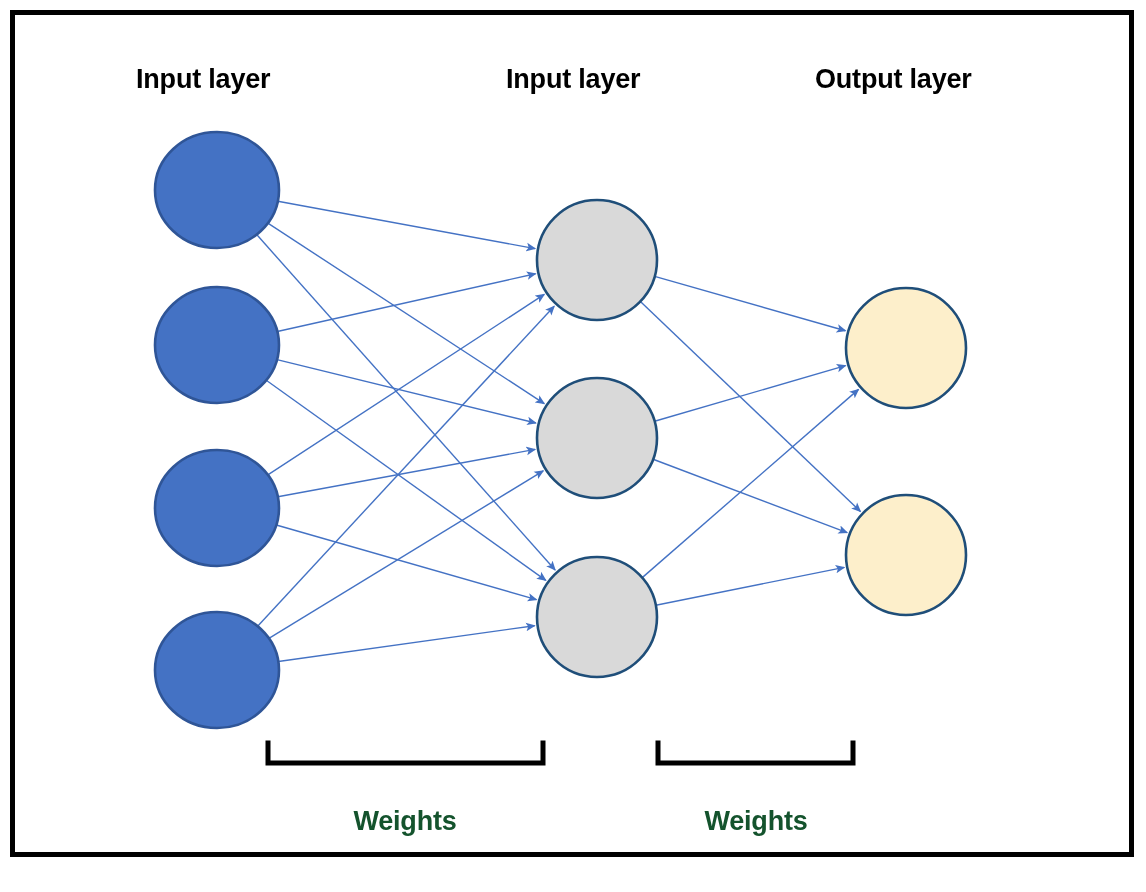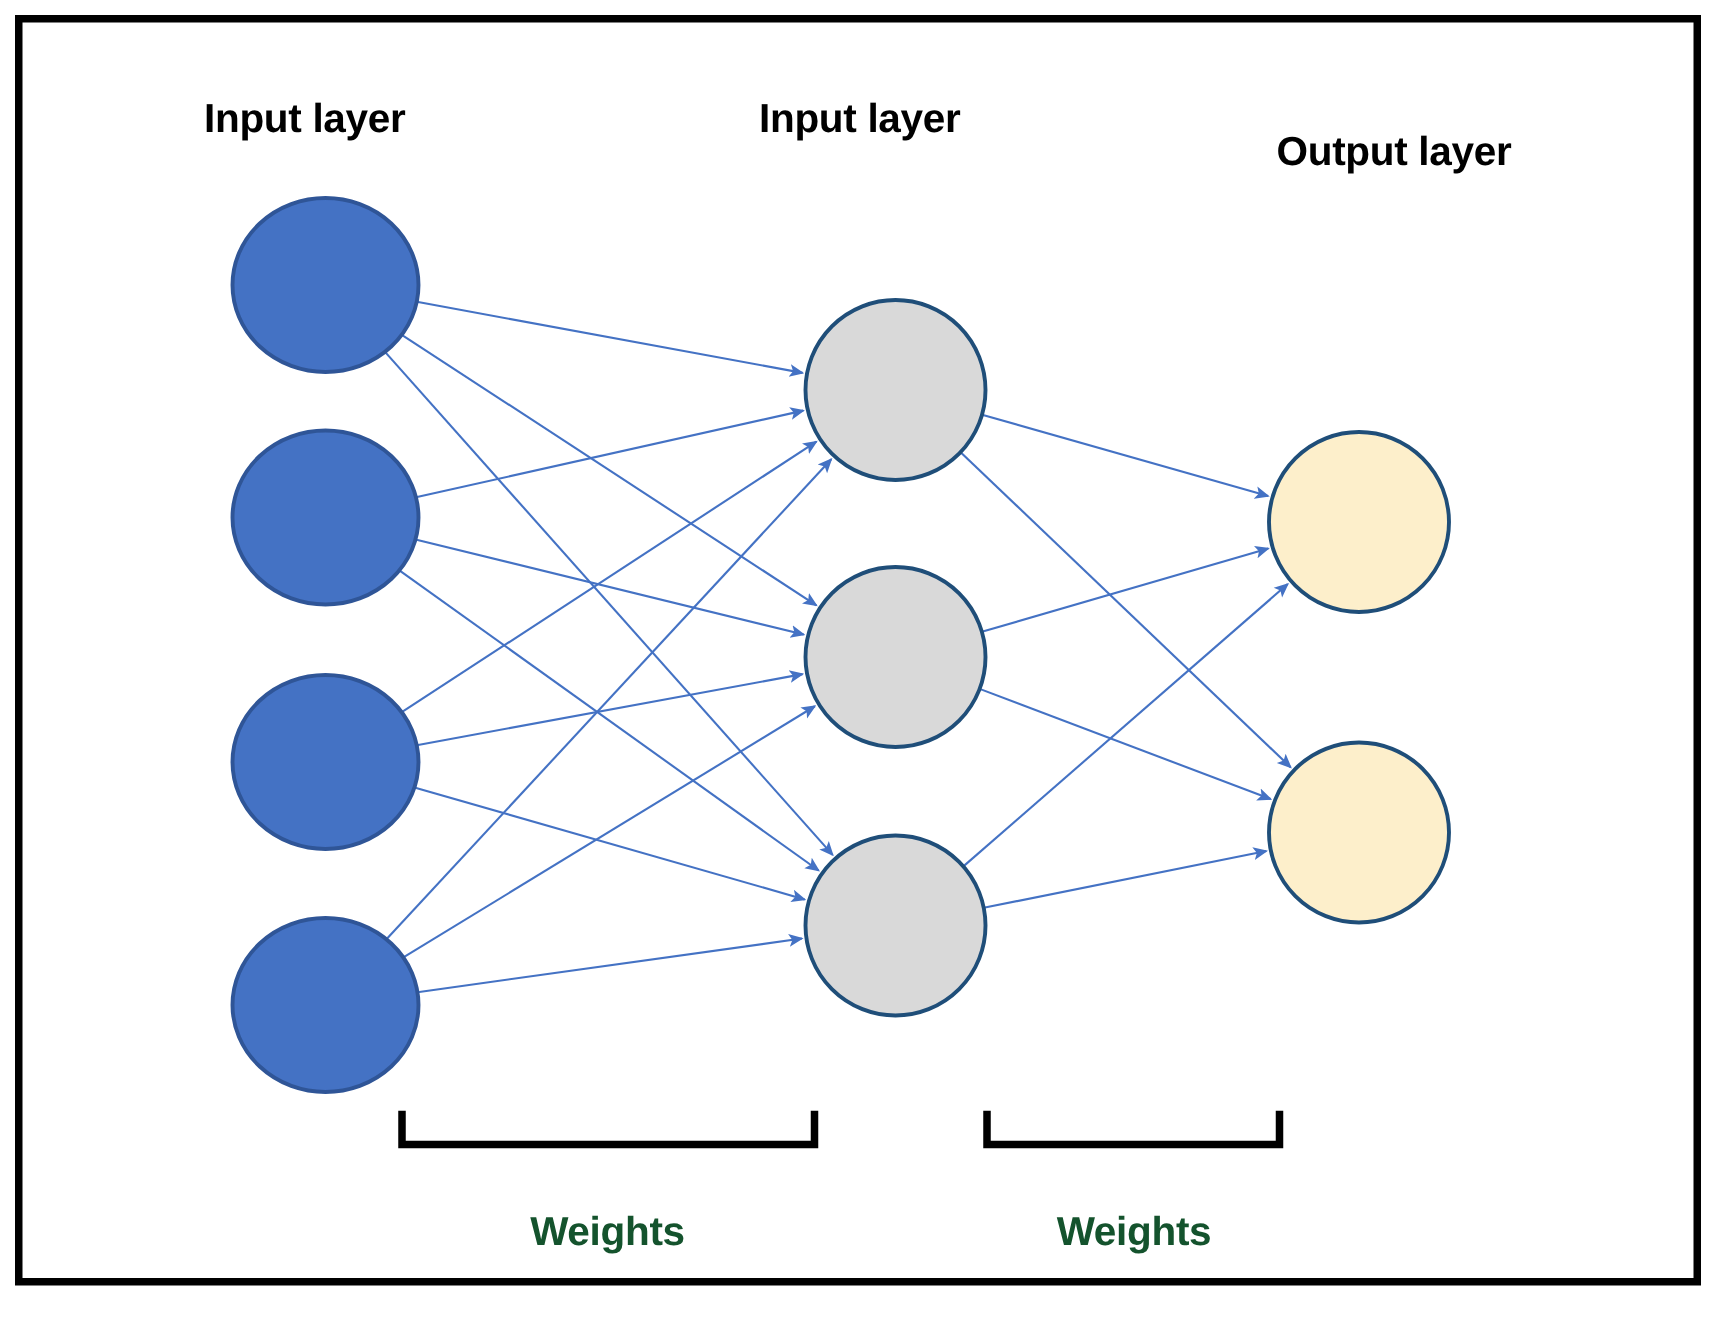--- a/index.html
+++ b/index.html
@@ -101,18 +101,18 @@
       </g>
 
     <g id="brackets" stroke="#000000" stroke-width="5" fill="none" stroke-linecap="square">
         <path d="M268,743 L268,763 L543,763 L543,743"></path>
         <path d="M658,743 L658,763 L853,763 L853,743"></path>
       </g>
   </svg>
 
   <div class="layer-label" style="left:136px; top:64px;">Input layer</div>
   <div class="layer-label" style="left:506px; top:64px;">Input layer</div>
-  <div class="layer-label" style="left:851px; top:64px;margin-top:22px;">Output layer</div>
+  <div class="layer-label" style="left:815px; top:64px;">Output layer</div>
 
   <div class="weights-label" style="left:305px; top:806px; width:200px;">Weights</div>
   <div class="weights-label" style="left:656px; top:806px; width:200px;">Weights</div>
 
 </div>
 
 </body></html>

